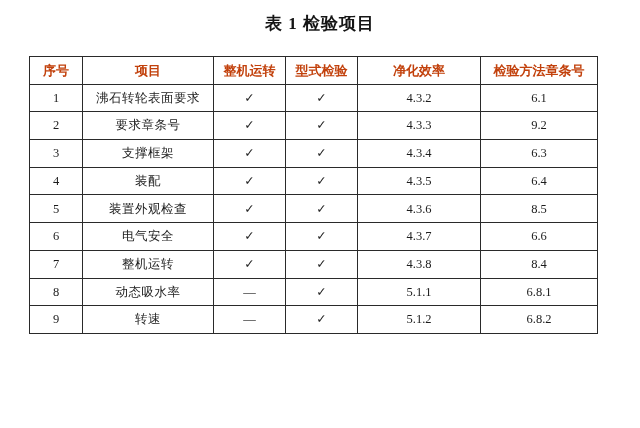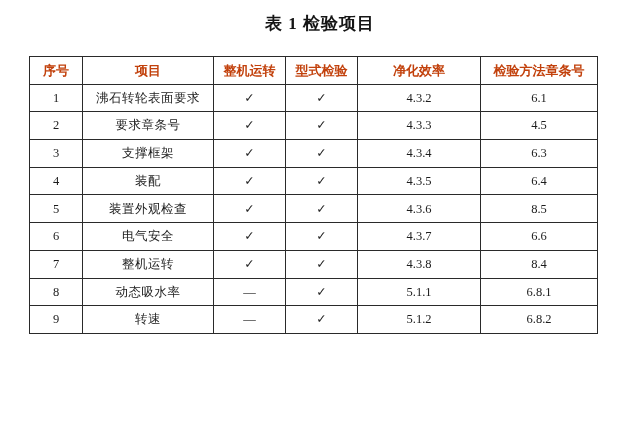--- a/index.html
+++ b/index.html
@@ -100,21 +100,21 @@
           <td data-name="cell-type-check">✓</td>
           <td data-name="cell-req-clause">4.3.2</td>
           <td data-name="cell-method-clause">6.1</td>
         </tr>
         <tr data-name="table-row">
           <td data-name="cell-seq-no">2</td>
           <td data-name="cell-item">要求章条号</td>
           <td data-name="cell-factory-check">✓</td>
           <td data-name="cell-type-check">✓</td>
           <td data-name="cell-req-clause">4.3.3</td>
-          <td data-name="cell-method-clause">4.5</td>
+          <td data-name="cell-method-clause">9.2</td>
         </tr>
         <tr data-name="table-row">
           <td data-name="cell-seq-no">3</td>
           <td data-name="cell-item">支撑框架</td>
           <td data-name="cell-factory-check">✓</td>
           <td data-name="cell-type-check">✓</td>
           <td data-name="cell-req-clause">4.3.4</td>
           <td data-name="cell-method-clause">6.3</td>
         </tr>
         <tr data-name="table-row">

